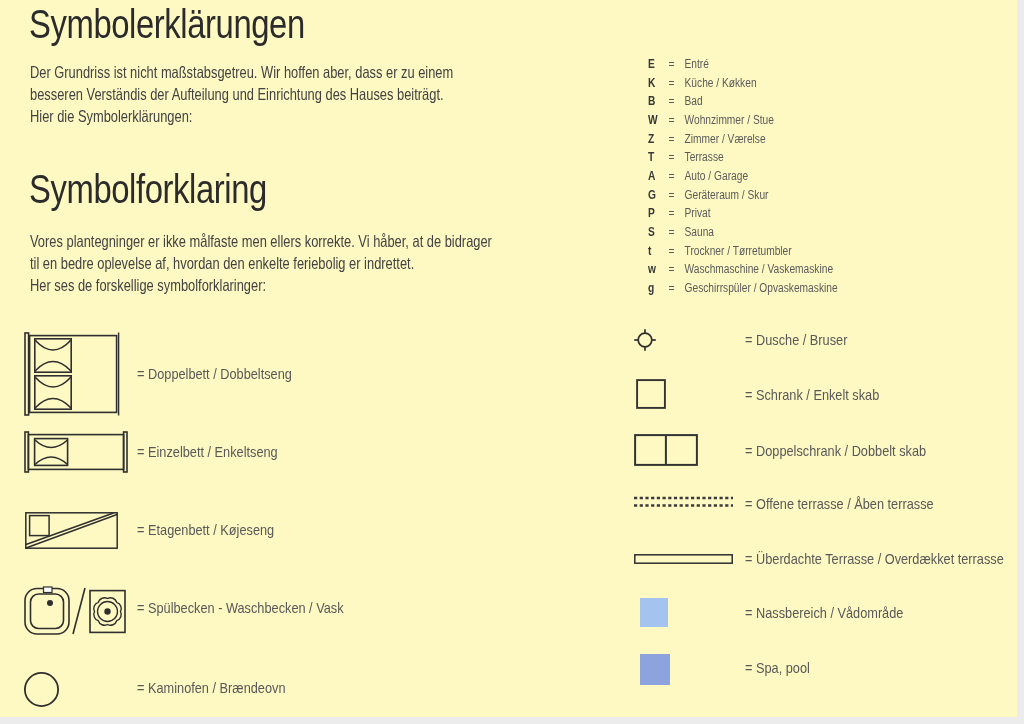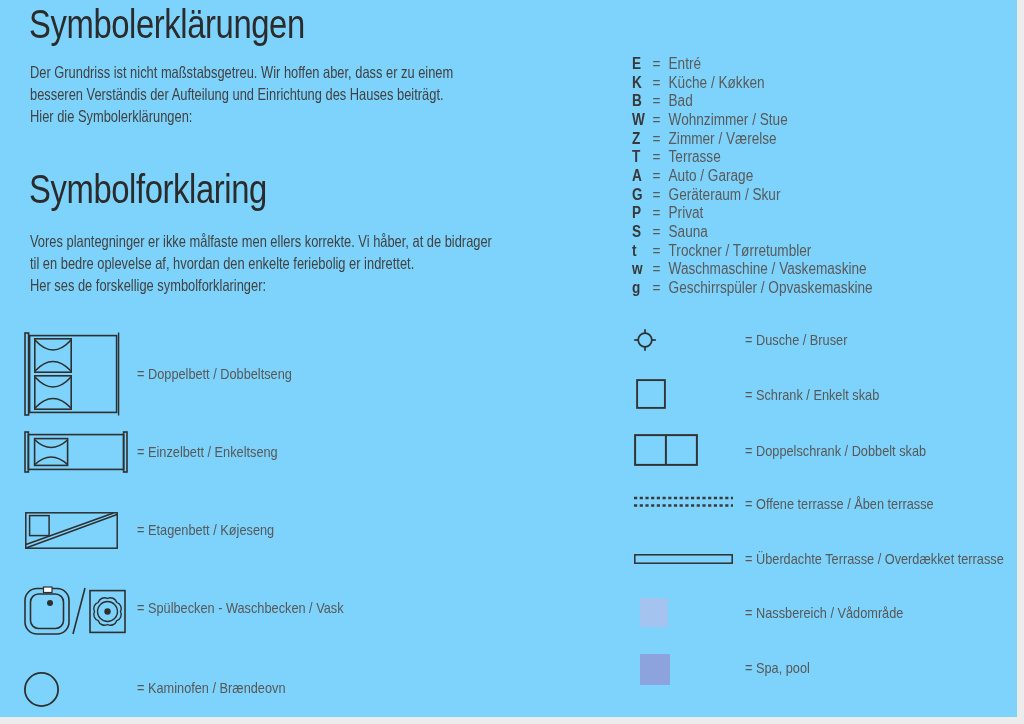--- a/index.html
+++ b/index.html
@@ -1,33 +1,33 @@
 <!DOCTYPE html>
 <html><head>
 <meta charset="utf-8">
 <style>
   html,body{margin:0;padding:0;background:#fff;}
   #screen{
-    position:relative;width:1024px;height:724px;background:#7dd3fc;
+    position:relative;width:1024px;height:724px;background:#fef9c3;
     font-family:"Liberation Sans",sans-serif;overflow:hidden;
   }
   .abs{position:absolute;}
   .h1{
     font-size:41px;line-height:46px;color:#2b2b2b;white-space:nowrap;
     transform:scaleX(.80);transform-origin:0 0;letter-spacing:-.5px;
   }
   .para{
     font-size:16.5px;line-height:22px;color:#424242;white-space:nowrap;
     transform:scaleX(.78);transform-origin:0 0;
   }
   .lbl{
     display:inline-block;font-size:15px;line-height:16px;color:#585858;white-space:nowrap;
     transform:scaleX(.85);transform-origin:0 50%;
   }
-  .abbrev{font-size:16px;color:#555;}
+  .abbrev{font-size:12px;color:#555;margin-left:16px;}
   .abbrev .row{
     display:block;height:18.66px;line-height:18.66px;white-space:nowrap;
     transform:scaleX(.85);transform-origin:0 50%;
   }
   .abbrev .letter{display:inline-block;width:24px;font-weight:bold;color:#383838;}
   .abbrev .eq{display:inline-block;width:19px;color:#5a5a5a;}
   .abbrev .val{color:#5a5a5a;}
   svg{display:block;}
   .edge{background:#ececec;}
   .swatch{display:block;}

